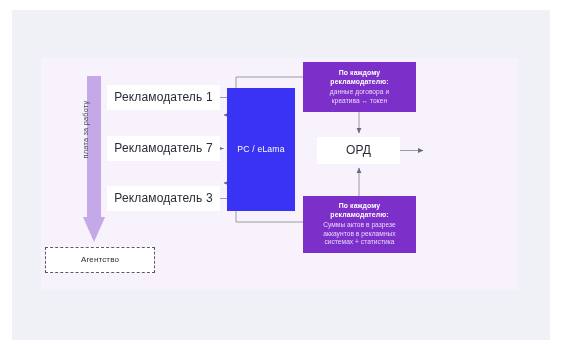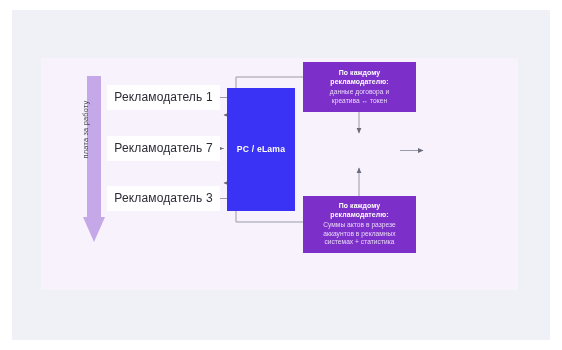--- a/index.html
+++ b/index.html
@@ -51,21 +51,21 @@
   .white-box {
     background: #ffffff;
     color: #2b2b36;
     font-size: 12px;
     letter-spacing: 0.15px;
   }
   .blue-box {
     background: #3a33f5;
     color: #ffffff;
     font-size: 8.6px;
-    font-weight: bold;
+    font-weight: normal;
     letter-spacing: 0.2px;
   }
   .purple-box {
     background: #7c2fc9;
     color: #ffffff;
     font-size: 6.7px;
     flex-direction: column;
     padding: 4px 5px;
   }
   .purple-box .pb-title {
@@ -223,15 +223,21 @@
       <span>По каждому</span><br>
       <span>рекламодателю:</span>
     </div>
     <div class="pb-body">
       <span>Суммы актов в разрезе</span><br>
       <span>аккаунтов в рекламных</span><br>
       <span>системах + статистика</span>
     </div>
   </div>
 
-
+  <div id="ord" class="node white-box">
+    <span>ОРД</span>
+  </div>
+
+  <div id="agency" class="node dashed-box">
+    <span>Агентство</span>
+  </div>
 
 </div>
 
 </body></html>

